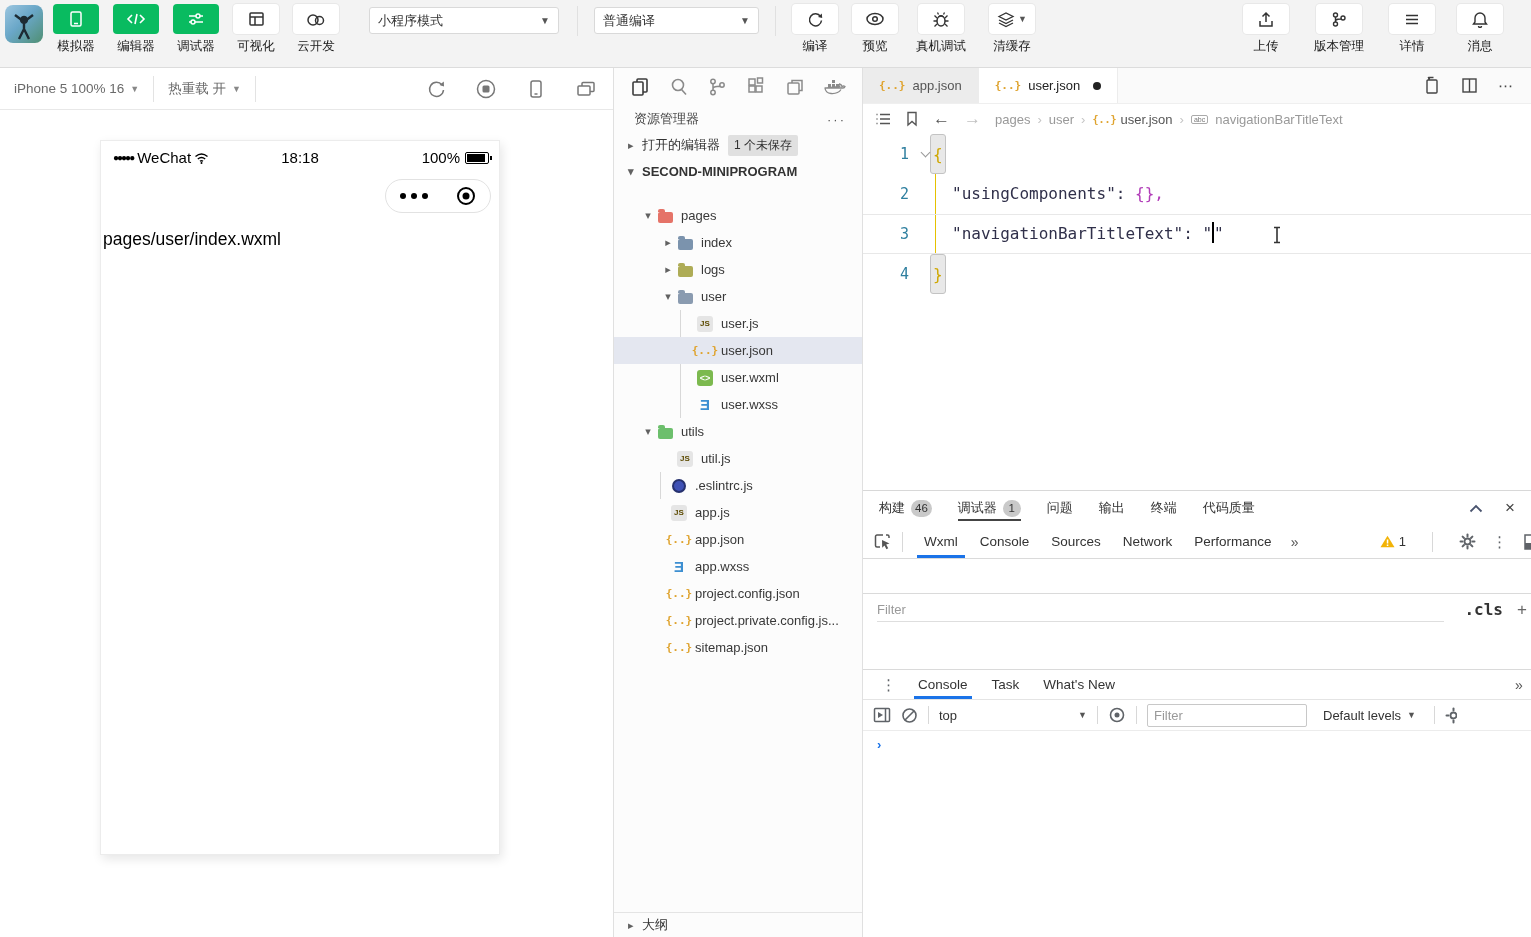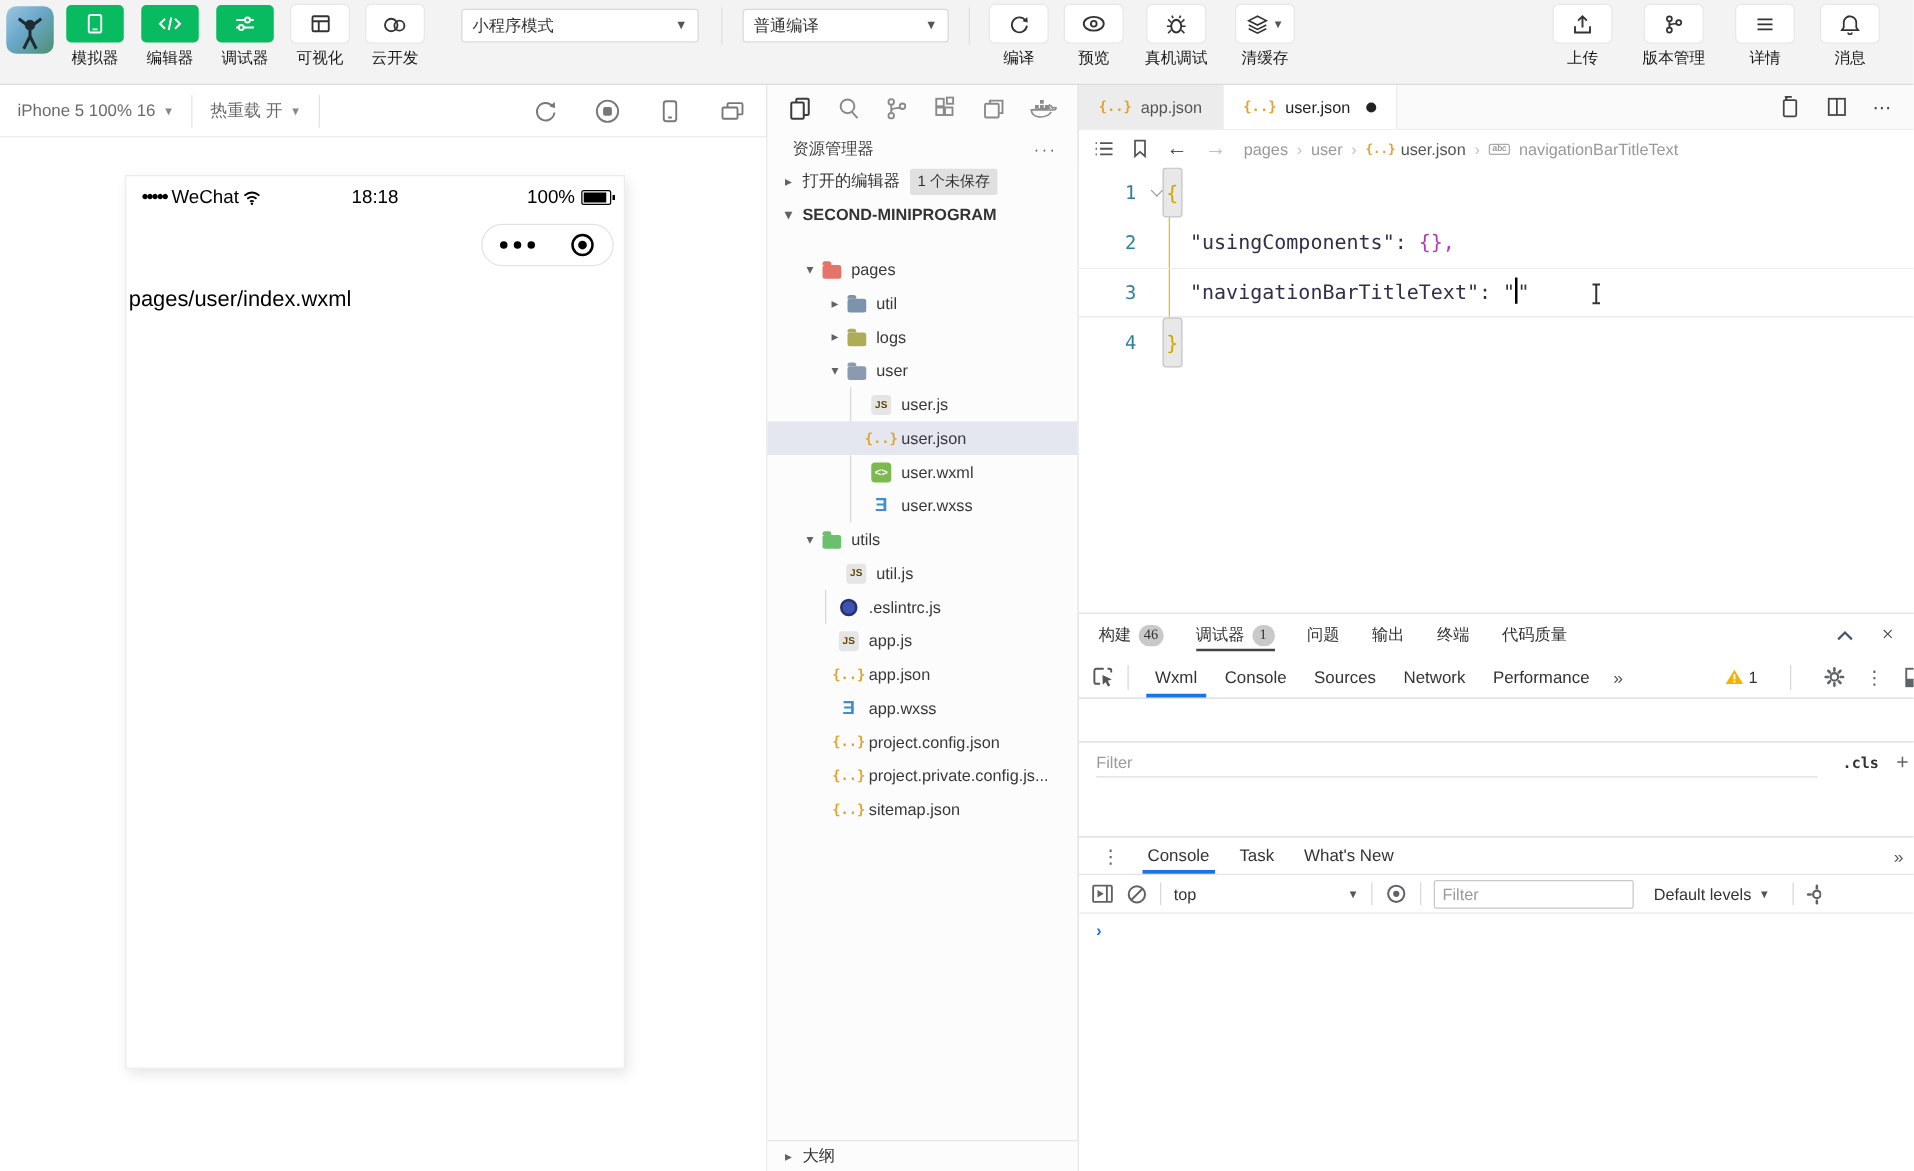--- a/index.html
+++ b/index.html
@@ -94,40 +94,40 @@
   .tk-key { color:#30304a; }
   .tk-mag { color:#b13cb8; }
   .tk-brace { color:#cfa700; background:#e8e8e8; border:1px solid #c3c3c3; border-radius:3px; padding:0 2px; margin-left:-3px; }
   .indent2 { padding-left:19px; }
   .caret-blk { display:inline-block; width:2px; height:21px; background:#000; vertical-align:-4px; }
   .bracket-guide { position:absolute; left:72px; top:38px; height:86px; width:0; border-left:1px solid #e5c100; }
   .mouse-ibeam { position:absolute; left:408px; top:92px; }
 
   
   .dbg { height:447px; border-top:1px solid #d8d8d8; background:#fff; display:flex; flex-direction:column; font-size:13px; }
-  .dbgtabs { height:34px; display:flex; gap:26px; padding:0 16px;font-family:Liberation Serif, serif; }
+  .dbgtabs { height:34px; display:flex; gap:26px; padding:0 16px; }
   .dtab { display:flex; align-items:center; gap:6px; height:100%; color:#333; position:relative; }
   .dtab.active::after { content:''; position:absolute; left:0; right:0; bottom:4px; height:2px; background:#444; }
   .pillbadge { background:#c9c9c9; color:#333; border-radius:9px; min-width:18px; height:17px; padding:0 4px; font-size:11.5px; display:flex; align-items:center; justify-content:center; }
   .dbgtabs .winbtns { margin-left:auto; display:flex; gap:22px; align-items:center; color:#49536e; }
   .devtoolsbar { height:34px; display:flex; align-items:center; border-bottom:1px solid #dadada; padding-left:10px; }
   .devtoolsbar .vline { width:1px; height:20px; background:#d8d8d8; margin:0 10px; }
   .chtab { padding:0 11px; height:100%; display:flex; align-items:center; color:#333; position:relative; font-size:13.5px; }
   .chtab.active::after { content:''; position:absolute; left:4px; right:4px; bottom:0; height:3px; background:#1a73e8; }
   .chev2 { color:#555; padding:0 8px; font-size:14px; }
   .dtright { margin-left:auto; display:flex; align-items:center; gap:16px; padding-right:0; overflow:hidden; }
   .warnbadge { display:flex; align-items:center; gap:4px; color:#333; }
   .elempty { height:35px; border-bottom:1px solid #dadada; }
   .styletabs { height:31px; display:flex; align-items:center; padding-left:14px; gap:28px; }
   .stab { height:100%; display:flex; align-items:center; color:#333; position:relative; font-size:13.5px; }
   .stab.active::after { content:''; position:absolute; left:-4px; right:-4px; bottom:0; height:3px; background:#1a73e8; }
   .filterrow { height:31px; display:flex; align-items:center; padding-left:14px; }
   .filterrow input { flex:1; border:none; outline:none; border-bottom:1px solid #dedede; height:24px; font-size:13px; color:#333; background:transparent; }
   .filterrow input::placeholder { color:#9a9a9a; }
-  .clsbtn { font-family:"DejaVu Sans Mono",monospace; font-size:12px; font-weight:bold; color:#333; margin:0 14px 0 20px; }
+  .clsbtn { font-family:"DejaVu Sans Mono",monospace; font-size:16px; font-weight:bold; color:#333; margin:0 14px 0 20px; }
   .plus { color:#666; font-size:17px; width:14px; overflow:hidden; }
   .styleempty { height:44px; }
   .constabs { height:31px; border-top:1px solid #dadada; border-bottom:1px solid #e4e4e4; display:flex; align-items:center; padding:0 6px 0 8px; }
   .constabs .kebab { color:#5f6368; font-size:15px; padding:0 10px; }
   .ctab { padding:0 12px; height:100%; display:flex; align-items:center; color:#333; position:relative; font-size:13.5px; }
   .ctab.active::after { content:''; position:absolute; left:8px; right:8px; bottom:0; height:3px; background:#1a73e8; }
   .constabs .morechev { margin-left:auto; color:#555; font-size:14px; width:10px; overflow:hidden; }
   .constools { height:31px; display:flex; align-items:center; gap:10px; padding-left:10px; border-bottom:1px solid #ececec; }
   .constools .vline { width:1px; height:18px; background:#d8d8d8; }
   .ctx-select { display:flex; align-items:center; width:148px; color:#333; }
@@ -436,21 +436,21 @@
           <span class="fico">
               <span class="folder" style="background:#e57368;"></span>
             </span>
           <span class="nm">pages</span>
         </div>
         <div class="trow" style="padding-left:46px;">
           <span class="arr">▸</span>
           <span class="fico">
               <span class="folder" style="background:#7b93ad;"></span>
             </span>
-          <span class="nm">util</span>
+          <span class="nm">index</span>
         </div>
         <div class="trow" style="padding-left:46px;">
           <span class="arr">▸</span>
           <span class="fico">
               <span class="folder" style="background:#aeac56;"></span>
             </span>
           <span class="nm">logs</span>
         </div>
         <div class="trow" style="padding-left:46px;">
           <span class="arr">▾</span>

